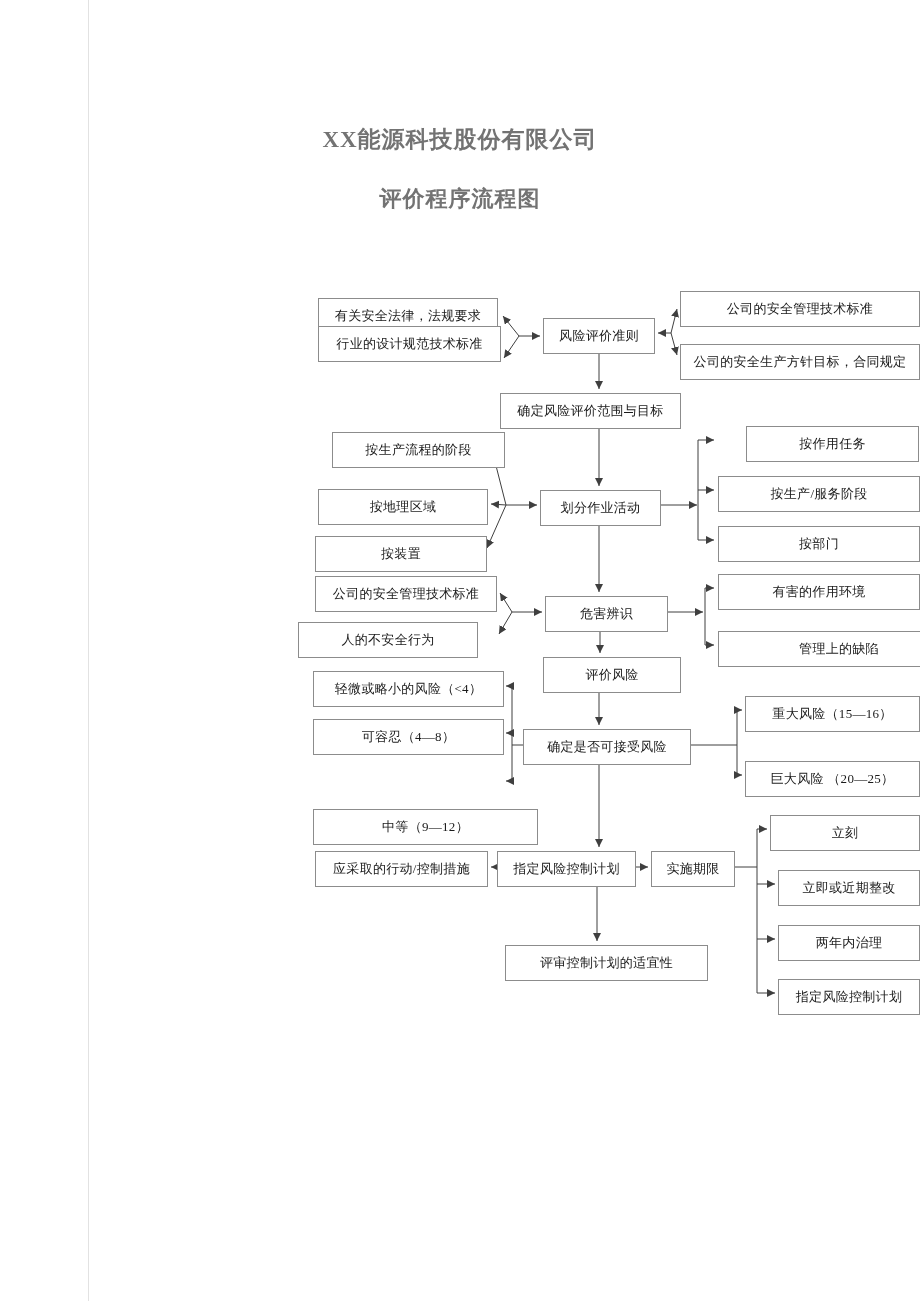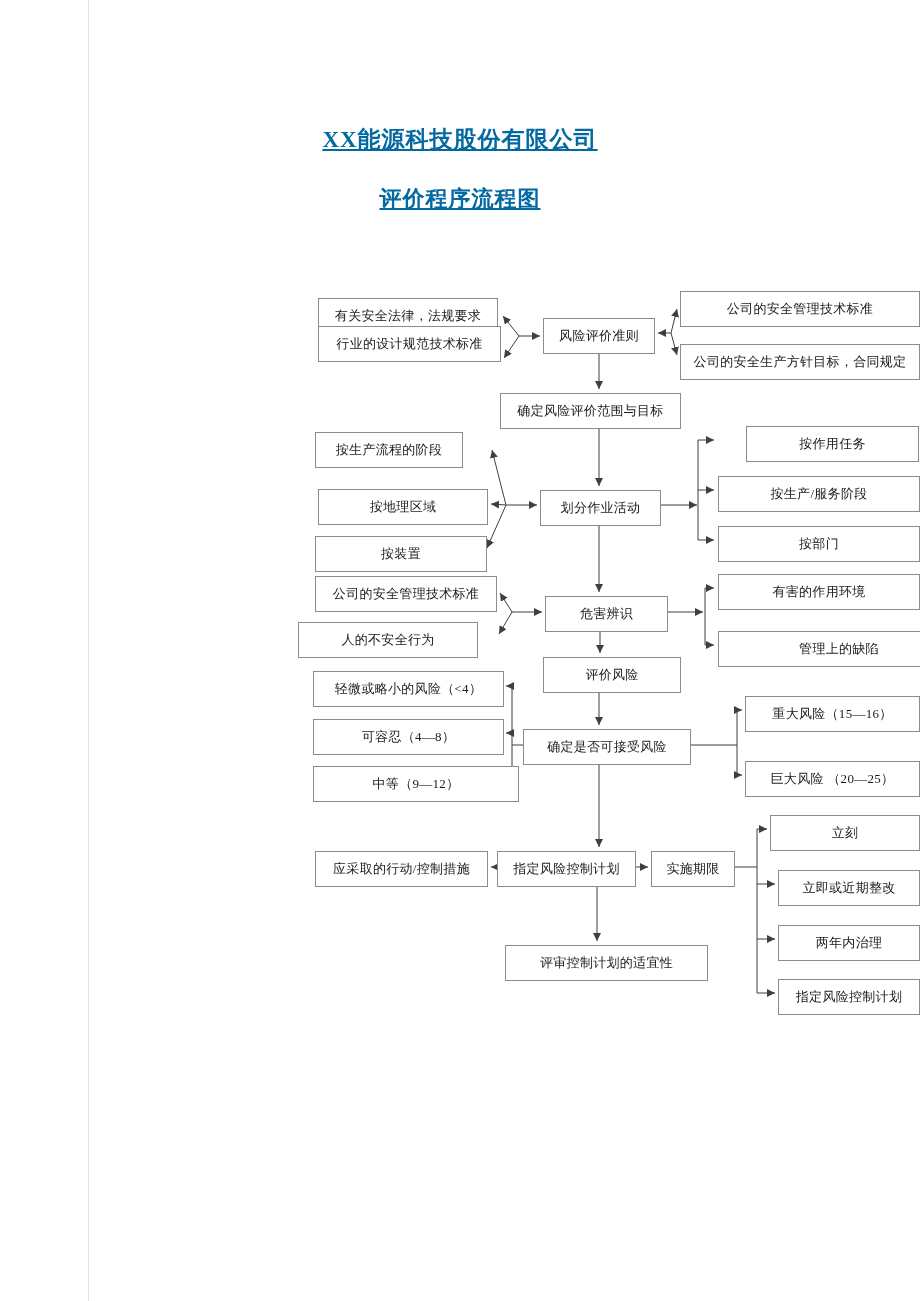--- a/index.html
+++ b/index.html
@@ -1,21 +1,21 @@
 <!DOCTYPE html>
 <html><head>
 <meta charset="utf-8">
 <style>
   html,body { margin:0; padding:0; }
   body {
     width:920px; height:1301px; background:#ffffff; overflow:hidden; position:relative;
     font-family:"Liberation Serif", serif;
   }
   .margin-line { position:absolute; left:88px; top:0; width:1px; height:1301px; background:#e2e2e2; }
-  .title { position:absolute; left:0; width:920px; text-align:center; color:#0369a1; font-weight:600;text-decoration:underline; }
+  .title { position:absolute; left:0; width:920px; text-align:center; color:#737373; font-weight:600; }
   #doc-title { top:124px; font-size:23px; letter-spacing:1px; }
   #doc-subtitle { top:184px; font-size:22px; letter-spacing:1px;text-align:center; }
   svg.connectors { position:absolute; left:0; top:0; }
   .node {
     position:absolute; box-sizing:border-box; background:#ffffff;
     border:1px solid #8c8c8c; display:flex; align-items:center; justify-content:center;
     text-align:center; font-size:13px; line-height:1.1; color:#1a1a1a;
     letter-spacing:0.3px; padding:17px 2px; white-space:nowrap; overflow:hidden;
   }
 </style>
@@ -90,28 +90,28 @@
     <path d="M757,829 L757,993"></path>
     <path d="M757,829 L767,829" marker-end="url(#arr)"></path>
     <path d="M757,884 L775,884" marker-end="url(#arr)"></path>
     <path d="M757,939 L775,939" marker-end="url(#arr)"></path>
     <path d="M757,993 L775,993" marker-end="url(#arr)"></path>
   </g>
 </svg>
 
 <div class="node" style="left:318px;top:298px;width:180px;height:29px">有关安全法律，法规要求</div>
 <div class="node" style="left:318px;top:326px;width:183px;height:29px">行业的设计规范技术标准</div>
-<div class="node" style="left:315px;top:432px;width:148px;height:29px">按生产流程的阶段</div>
+<div class="node" style="left:332px;top:432px;width:173px;height:29px">按生产流程的阶段</div>
 <div class="node" style="left:318px;top:489px;width:170px;height:29px">按地理区域</div>
 <div class="node" style="left:315px;top:536px;width:172px;height:29px">按装置</div>
 <div class="node" style="left:315px;top:576px;width:182px;height:29px">公司的安全管理技术标准</div>
 <div class="node" style="left:298px;top:622px;width:180px;height:29px">人的不安全行为</div>
 <div class="node" style="left:313px;top:671px;width:191px;height:30px">轻微或略小的风险（&lt;4）</div>
 <div class="node" style="left:313px;top:719px;width:191px;height:29px">可容忍（4—8）</div>
-<div class="node" style="left:313px;top:766px;width:206px;height:31px">中等（9—12）</div>
+<div class="node" style="left:313px;top:809px;width:225px;height:31px">中等（9—12）</div>
 <div class="node" style="left:315px;top:851px;width:173px;height:32px">应采取的行动/控制措施</div>
 
 <div class="node" style="left:543px;top:318px;width:112px;height:34px">风险评价准则</div>
 <div class="node" style="left:500px;top:393px;width:181px;height:29px">确定风险评价范围与目标</div>
 <div class="node" style="left:540px;top:490px;width:121px;height:31px">划分作业活动</div>
 <div class="node" style="left:545px;top:596px;width:123px;height:32px">危害辨识</div>
 <div class="node" style="left:543px;top:657px;width:138px;height:32px">评价风险</div>
 <div class="node" style="left:523px;top:729px;width:168px;height:32px">确定是否可接受风险</div>
 <div class="node" style="left:497px;top:851px;width:139px;height:32px">指定风险控制计划</div>
 <div class="node" style="left:651px;top:851px;width:84px;height:32px">实施期限</div>

